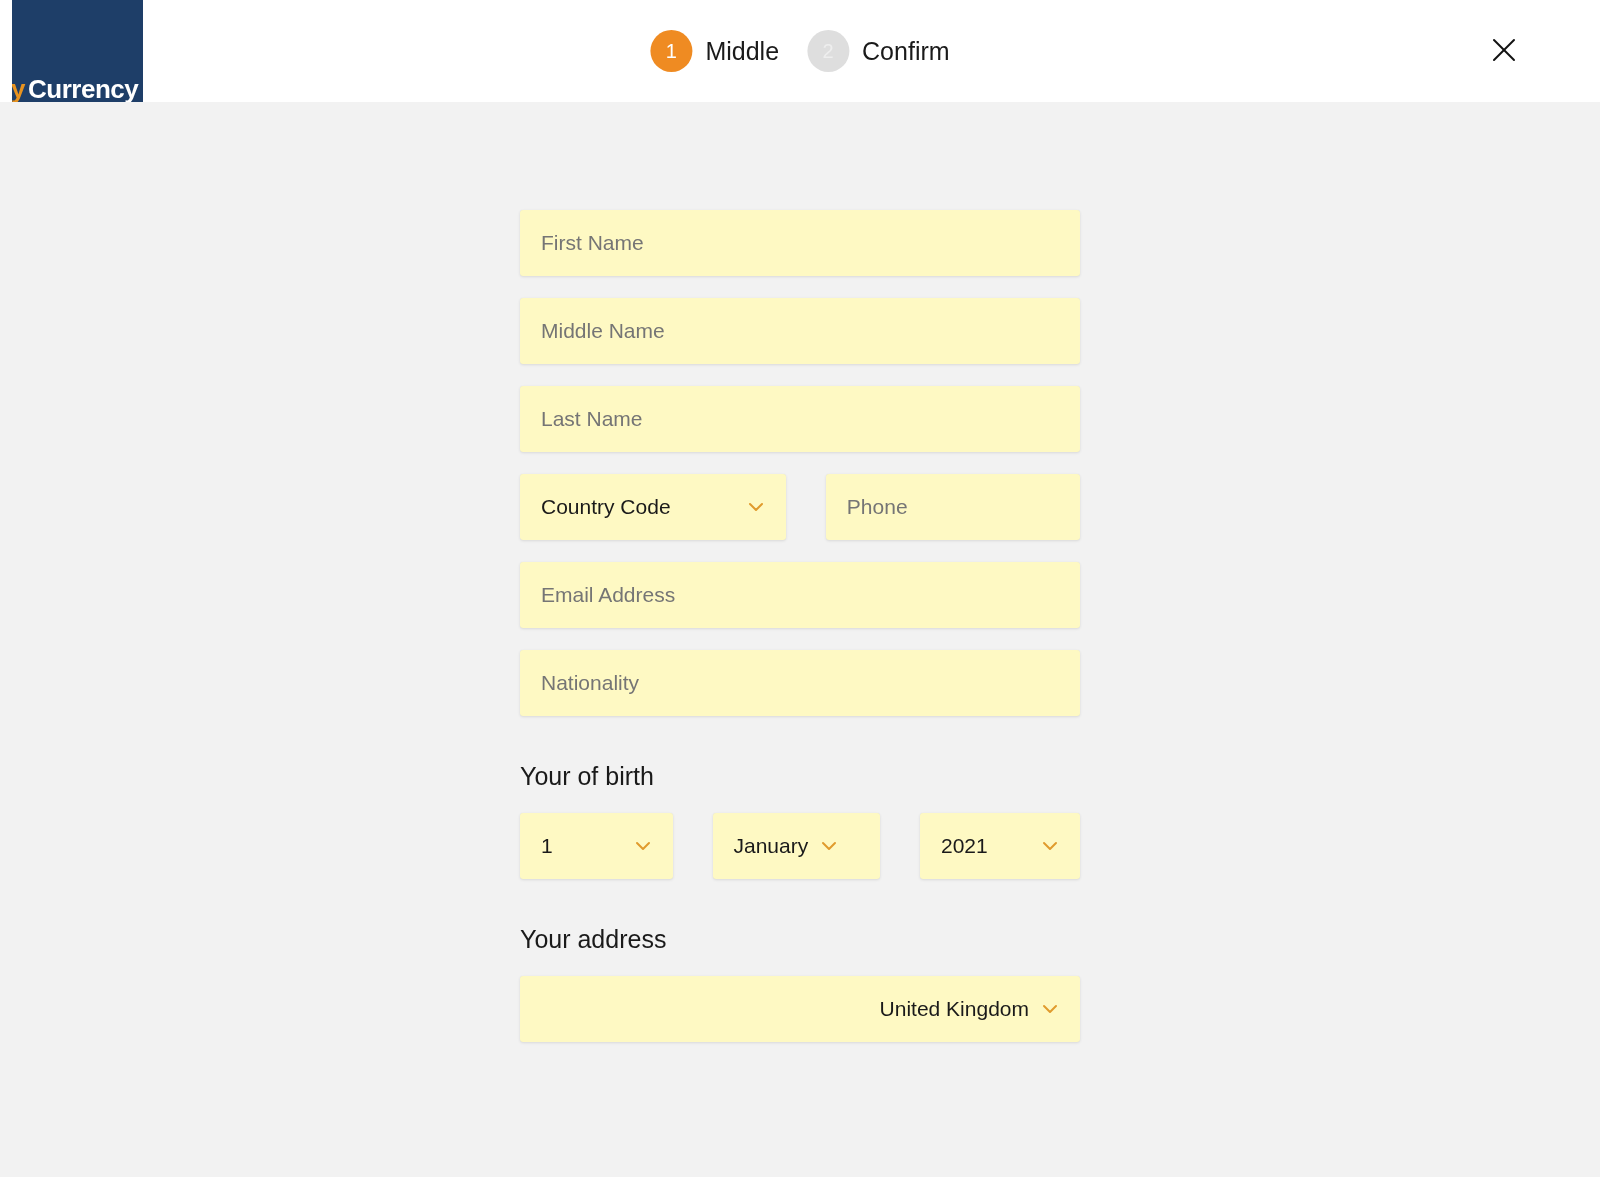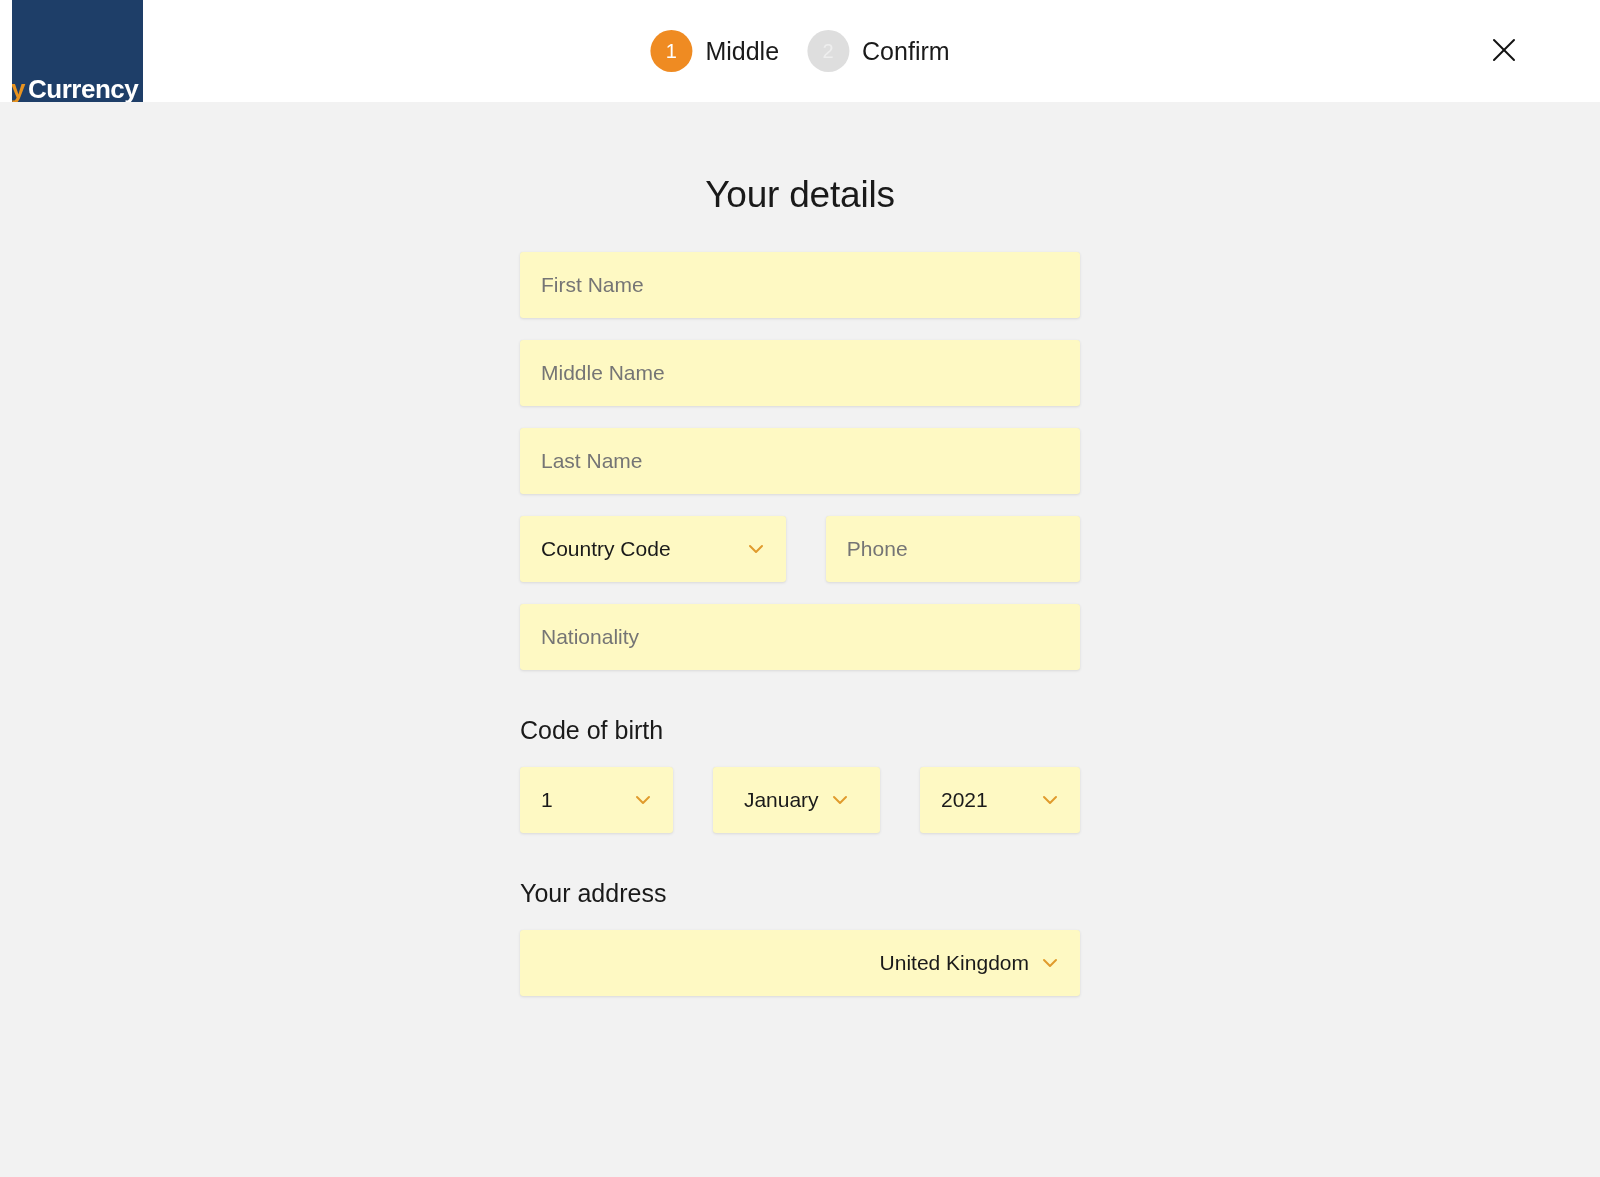--- a/index.html
+++ b/index.html
@@ -190,21 +190,21 @@
     margin-top: 46px;
     margin-bottom: 22px;
   }
 
   .dob-row {
     display: flex;
     gap: 40px;
     margin-bottom: 0;
   }
   .field.dob-day   { width: 160px; justify-content: space-between; margin-bottom: 0; }
-  .field.dob-month { width: 176px; justify-content: center; margin-bottom: 0; }
+  .field.dob-month { width: 176px; justify-content: flex-start; margin-bottom: 0; }
   .field.dob-year  { width: 168px; justify-content: space-between; margin-bottom: 0; }
 
   .field.country-select {
     width: 560px;
     justify-content: flex-end;
     margin-bottom: 22px;
   }
 </style>
 </head>
 <body>
@@ -239,21 +239,20 @@
         <line x1="3" y1="3" x2="23" y2="23" stroke="#111111" stroke-width="2" stroke-linecap="round"></line>
         <line x1="23" y1="3" x2="3" y2="23" stroke="#111111" stroke-width="2" stroke-linecap="round"></line>
       </svg>
     </span>
   </button>
 
 </div>
 
 <div class="main">
 
-  <h1 class="page-title">Your details</h1>
 
   <div class="form-wrap">
 
     <div class="field">
       <span class="ph">First Name</span>
     </div>
 
     <div class="field">
       <span class="ph">Middle Name</span>
     </div>
@@ -269,26 +268,29 @@
           <svg width="18" height="12" viewBox="0 0 18 12" aria-hidden="true">
             <polyline points="3,3 9,9 15,3" fill="none" stroke="#e09b2d" stroke-width="2" stroke-linecap="round" stroke-linejoin="round"></polyline>
           </svg>
         </span>
       </div>
       <div class="field phone">
         <span class="ph">Phone</span>
       </div>
     </div>
 
+    <div class="field">
+      <span class="ph">Email Address</span>
+    </div>
 
     <div class="field">
       <span class="ph">Nationality</span>
     </div>
 
-    <h2 class="section-heading">Code of birth</h2>
+    <h2 class="section-heading">Your of birth</h2>
 
     <div class="dob-row">
       <div class="field dob-day">
         <span class="val">1</span>
         <span class="chev">
           <svg width="18" height="12" viewBox="0 0 18 12" aria-hidden="true">
             <polyline points="3,3 9,9 15,3" fill="none" stroke="#e09b2d" stroke-width="2" stroke-linecap="round" stroke-linejoin="round"></polyline>
           </svg>
         </span>
       </div>

